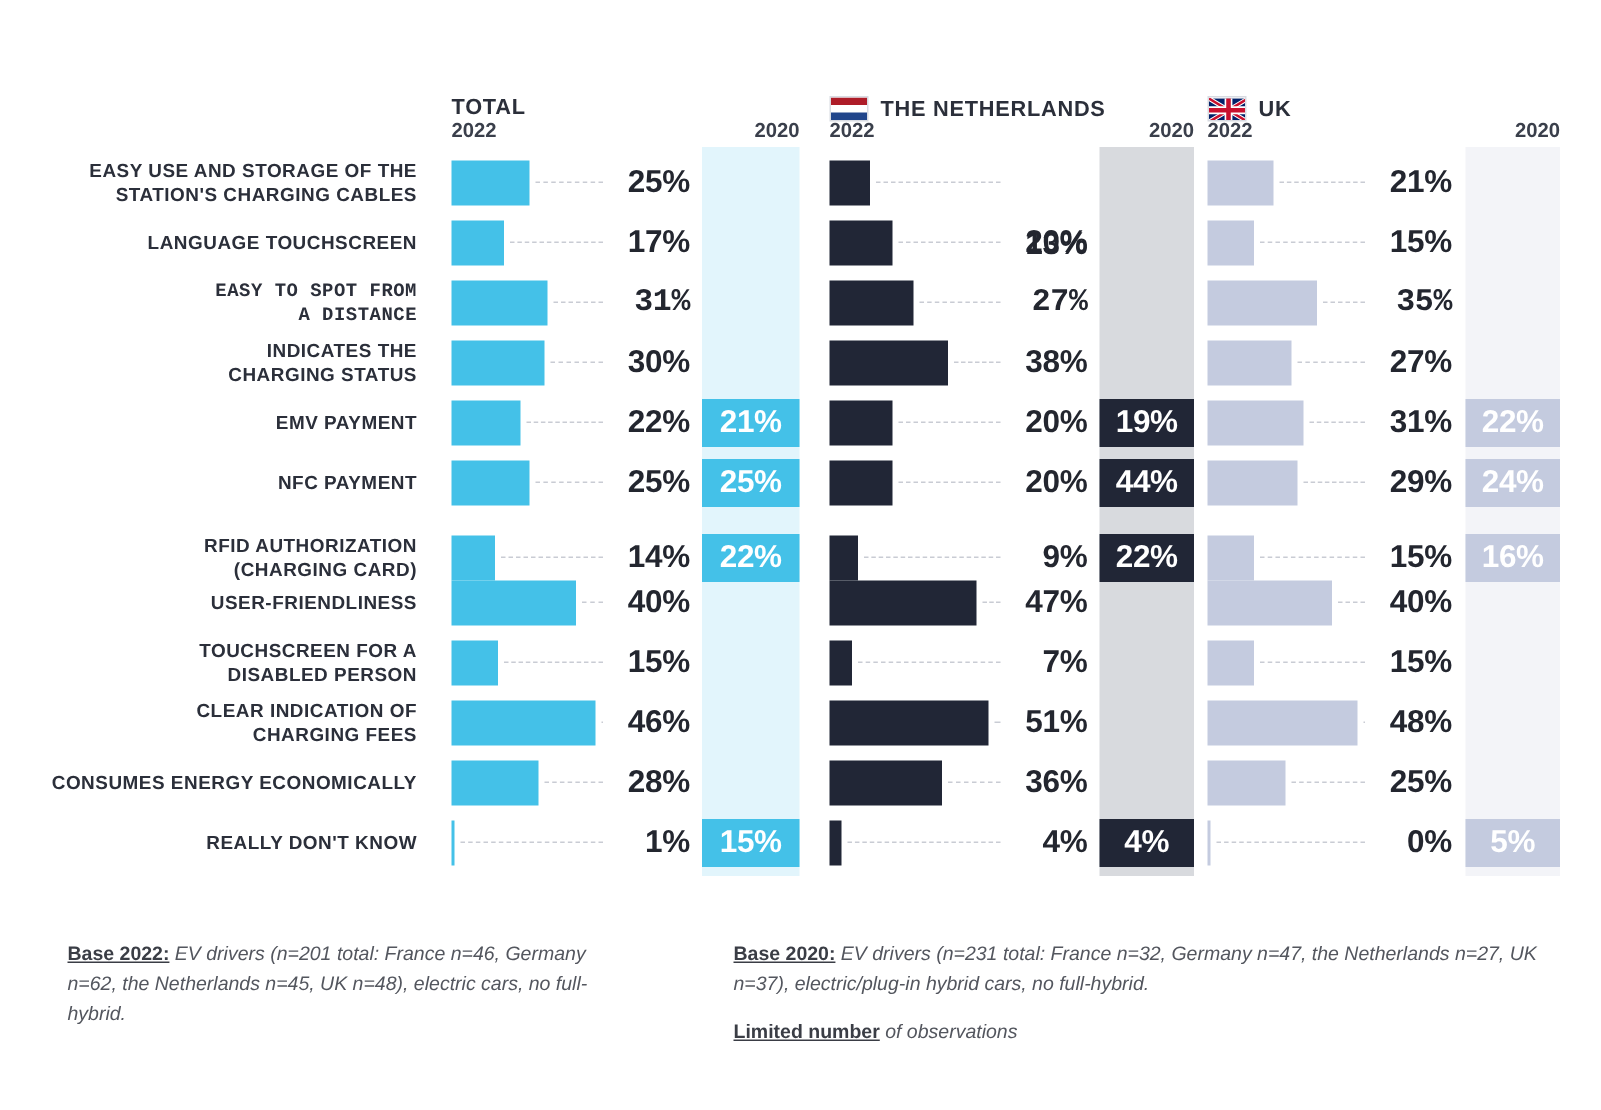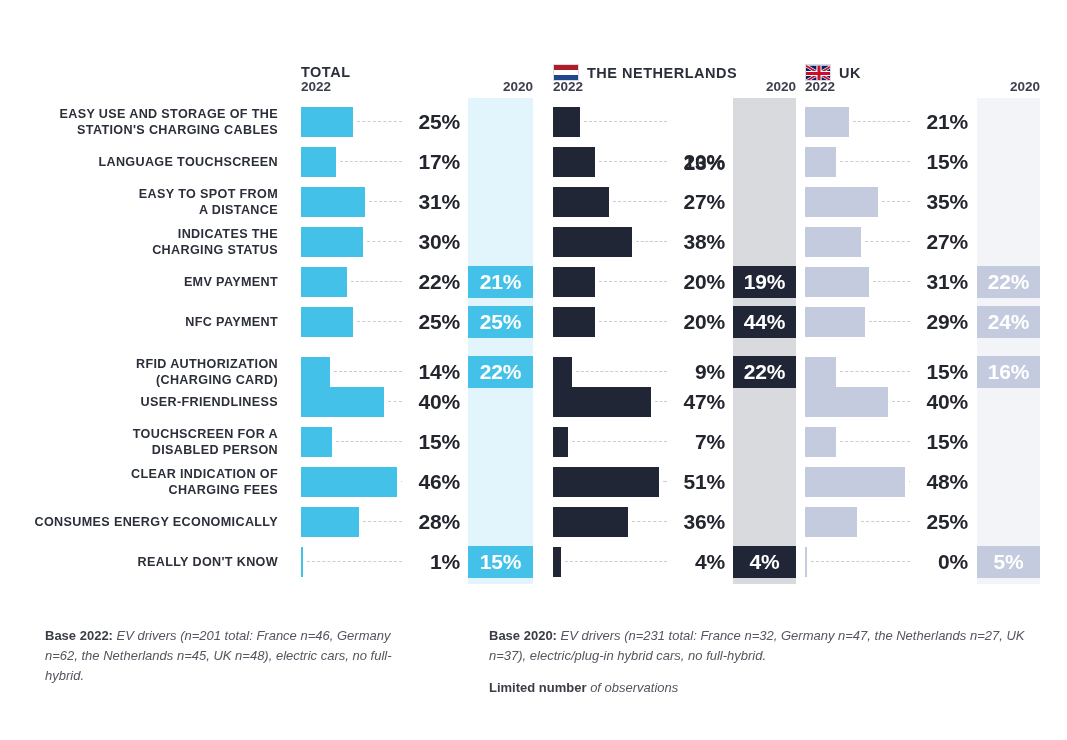--- a/index.html
+++ b/index.html
@@ -111,21 +111,21 @@
   .v2020-uk    { left: 977px; width: 63px; background: #c4cbdf; }
 
   
   .note {
     position: absolute;
     font-size: 13px;
     font-style: italic;
     line-height: 20px;
     color: #53565e;
   }
-  .note b { font-style: normal; font-weight: 700; color: #3a3d45; }
+  .note b { font-style: normal; font-weight: 700; color: #3a3d45; text-decoration: underline; }
   .note-left  { left: 45px;  top: 626px; width: 380px; }
   .note-right { left: 489px; top: 626px; width: 540px; }
   .note-limited { left: 489px; top: 678px; width: 540px; }
 </style>
 </head>
 <body>
 
 <div id="root">
 
   <div class="col-title" style="left:301px; top:50px;">
@@ -186,21 +186,21 @@
         <div class="bar bar-total" style="left: 301px; width: 35.36px;"></div>
         <div class="leader" style="left: 340.36px; width: 61.64px;"></div>
         <div class="val" style="left: 350px; width: 110px;">17%</div>
         <div class="bar bar-nl" style="left: 553px; width: 41.6px;"></div>
         <div class="leader" style="left: 598.6px; width: 68.4px;"></div>
         <div class="val" style="left: 615px; width: 110px;">20%</div>
         <div class="bar bar-uk" style="left: 805px; width: 31.2px;"></div>
         <div class="leader" style="left: 840.2px; width: 69.8px;"></div>
         <div class="val" style="left: 858px; width: 110px;">15%</div>
       </div>
-      <div class="row" style="top: 182px;">
+      <div class="row" style="top: 182px; font-family: Liberation Mono, monospace;">
         <div class="row-label">
           <div>EASY TO SPOT FROM</div>
           <div>A DISTANCE</div>
         </div>
         <div class="bar bar-total" style="left: 301px; width: 64.48px;"></div>
         <div class="leader" style="left: 369.48px; width: 32.52px;"></div>
         <div class="val" style="left: 350px; width: 110px;">31%</div>
         <div class="bar bar-nl" style="left: 553px; width: 56.16px;"></div>
         <div class="leader" style="left: 613.16px; width: 53.84px;"></div>
         <div class="val" style="left: 615px; width: 110px;">27%</div>

